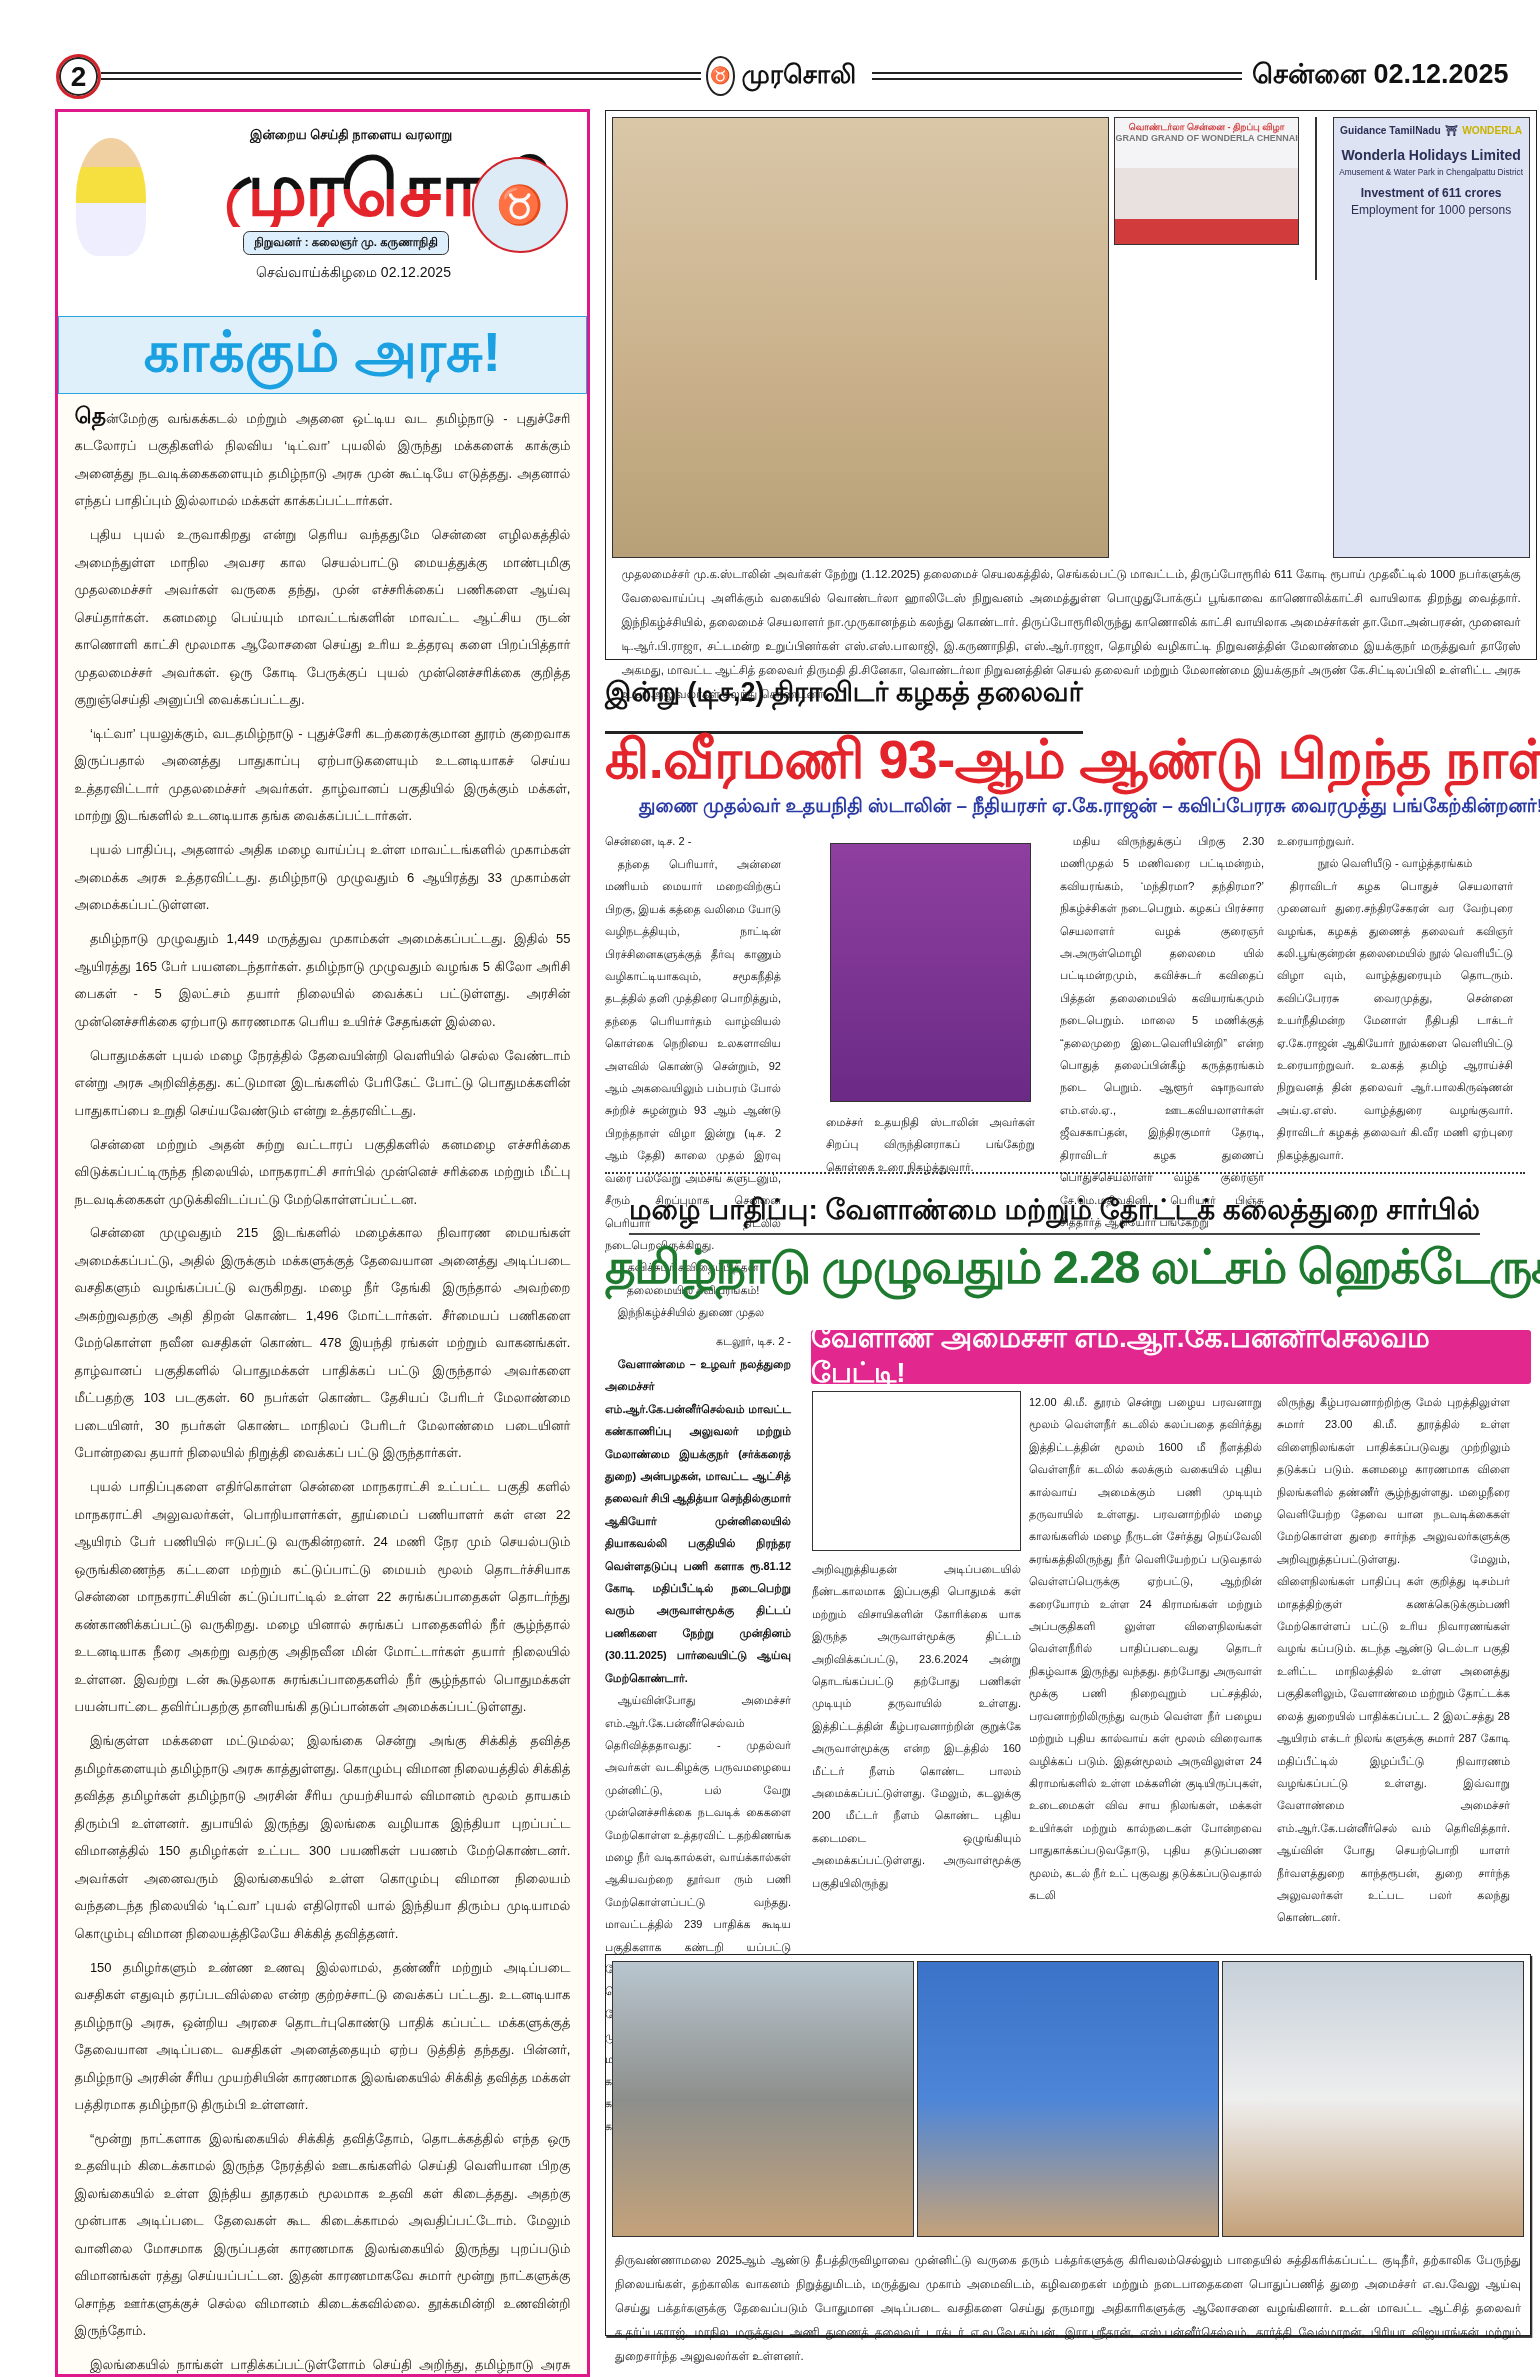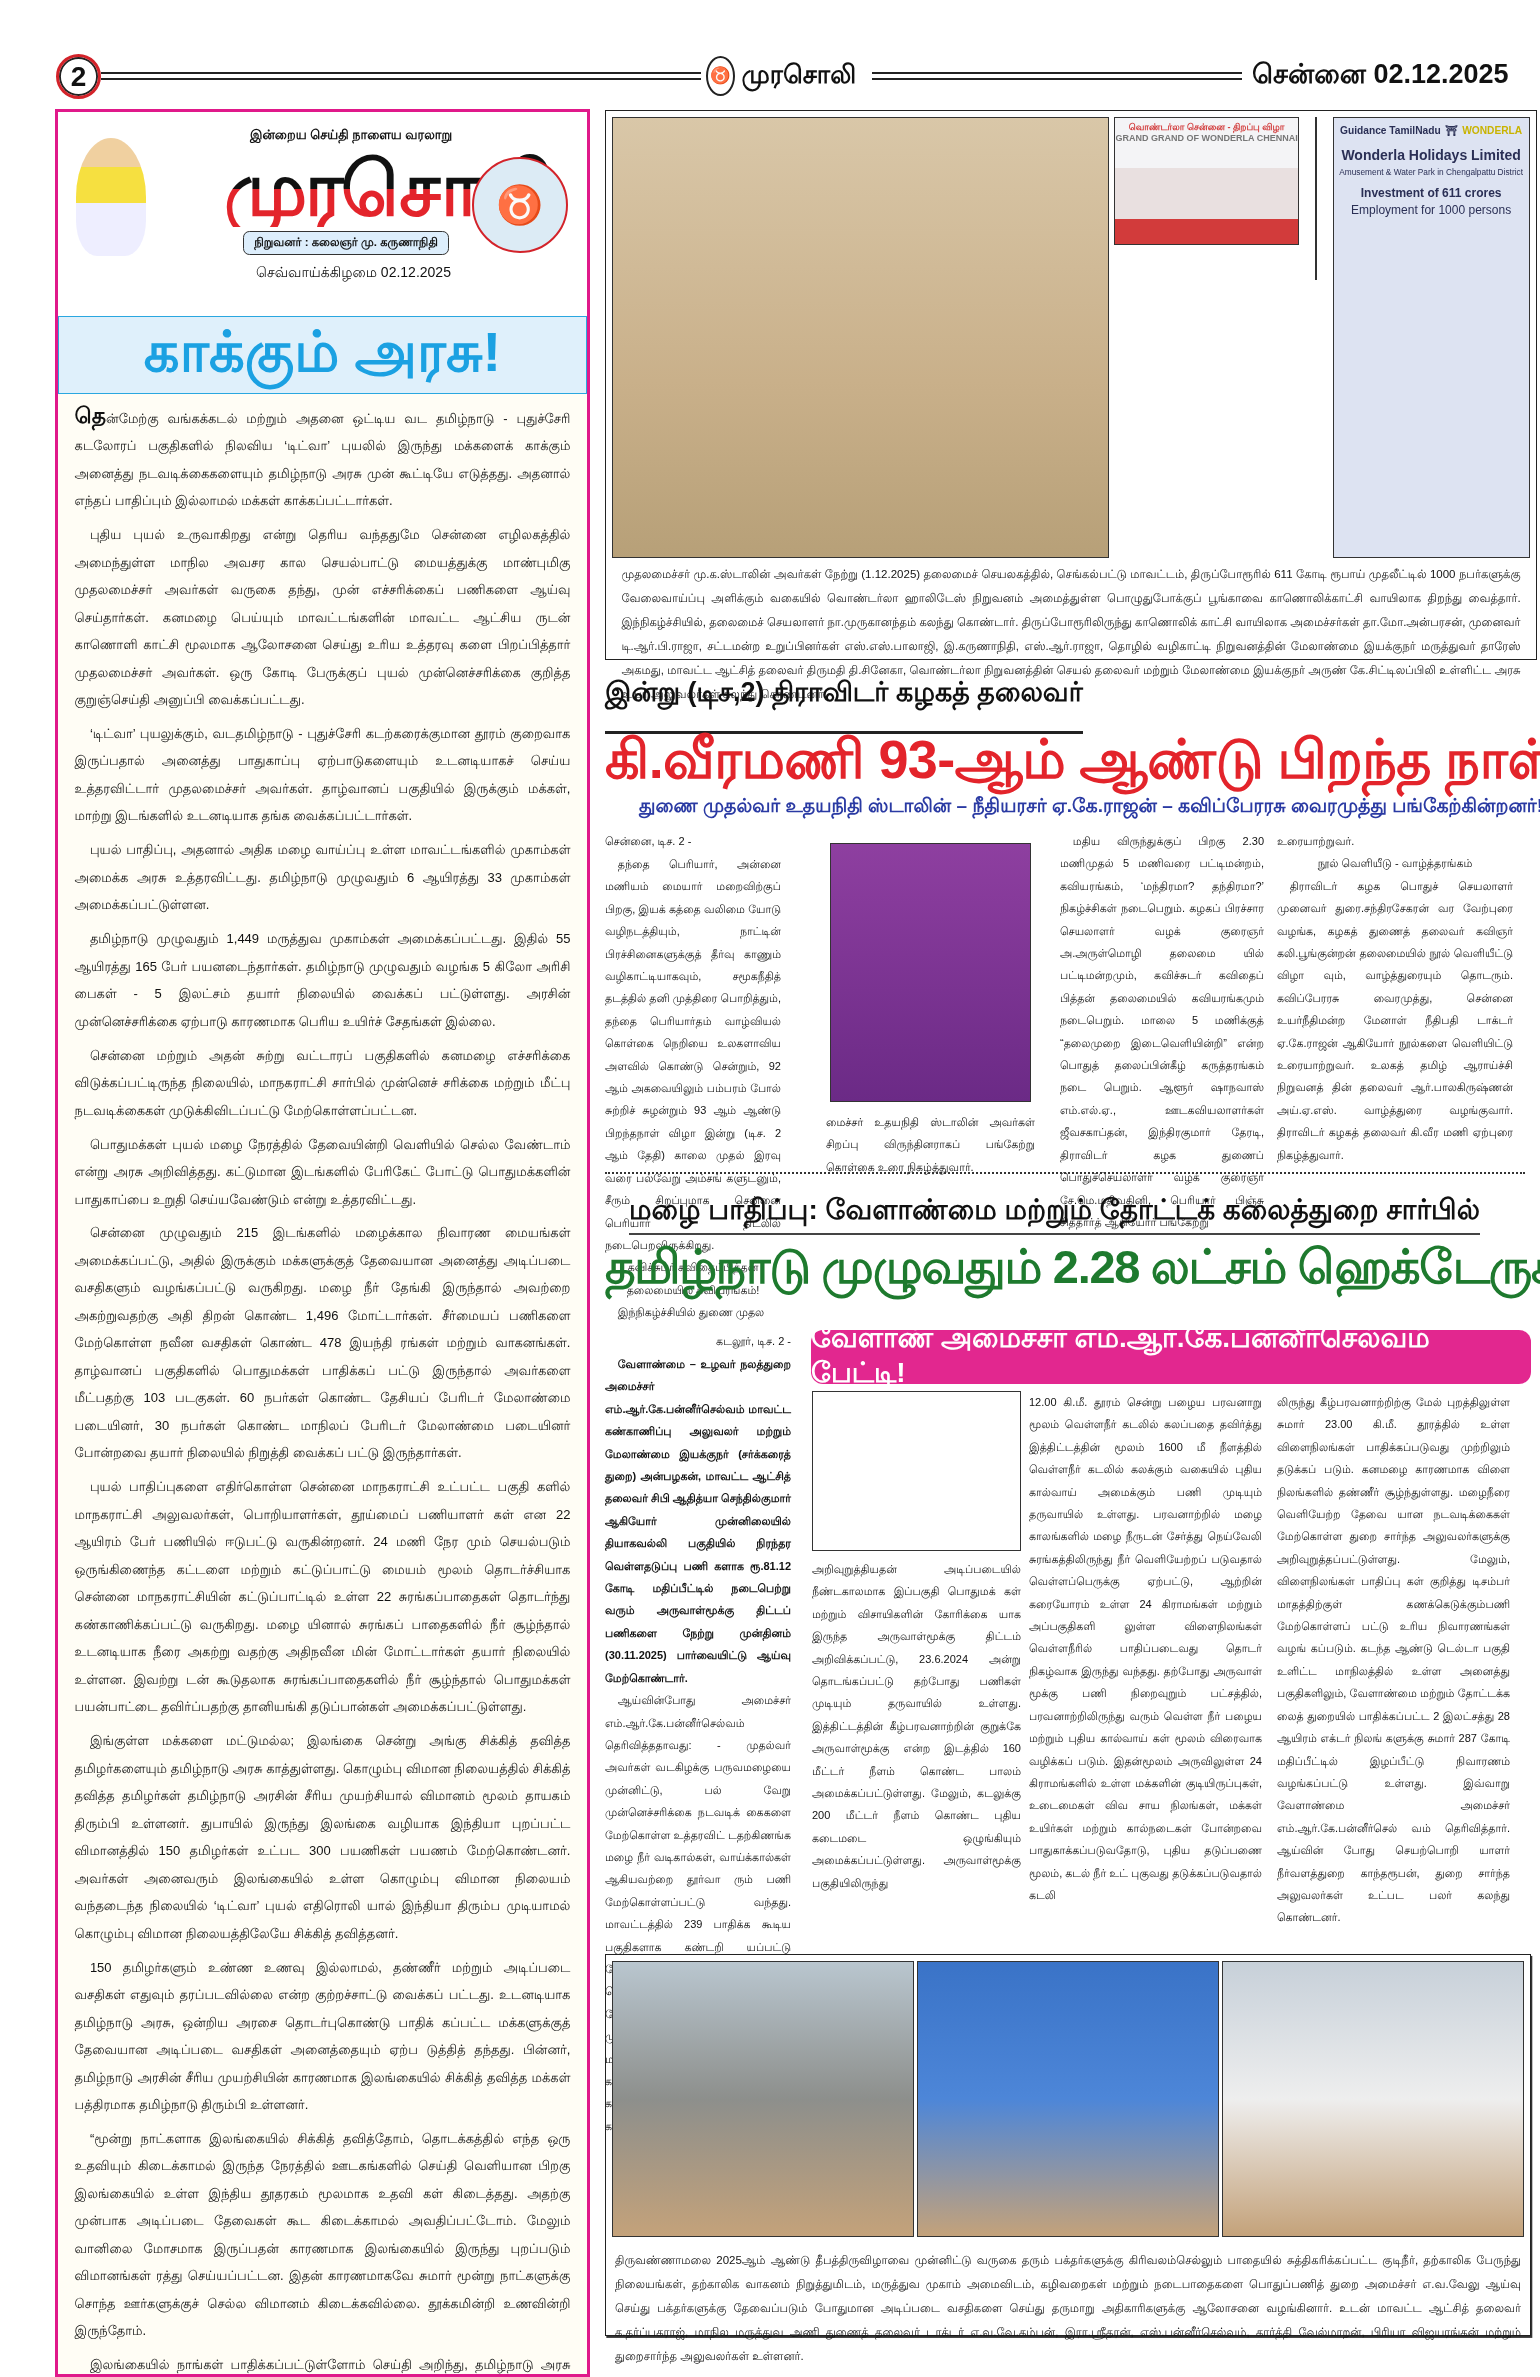--- a/index.html
+++ b/index.html
@@ -31,21 +31,21 @@
 #top-photos{left:605px;top:110px;width:932px;height:550px;border:1.3px solid #222;padding:6.4px}
 .capt{font:11.5px/24px "Liberation Sans",sans-serif;padding:3.8px 9px;text-align:justify}
 .kicker{font:bold 27px "Liberation Sans",sans-serif;border-bottom:3.2px solid #222;display:inline-block;padding-bottom:20px}
 .h-red{font:900 54px "Liberation Sans",sans-serif;color:#e3242b;letter-spacing:-0.6px;white-space:nowrap}
 .h-blue{font:bold 19px "Liberation Sans",sans-serif;color:#2a3aa3;white-space:nowrap}
 .col{font:11px/22.4px "Liberation Sans",sans-serif;text-align:justify}
 .col p{text-indent:12.8px}
 .col .sub{font-weight:normal;text-align:center;text-indent:0}
 .h-black{font:bold 28px "Liberation Sans",sans-serif;white-space:nowrap}
 .h-green{font:900 47px "Liberation Sans",sans-serif;color:#1e7a2e;white-space:nowrap;letter-spacing:-1.3px}
-.pinkbox{background:#e2278f;color:#fff;border-radius:12px;font:bold 28px "Liberation Sans",sans-serif;display:flex;align-items:center;justify-content:center}
+.pinkbox{background:#e2278f;color:#fff;border-radius:3px;font:bold 28px "Liberation Sans",sans-serif;display:flex;align-items:center;justify-content:center}
 .boldcol{font-weight:bold}
 </style>
 </head>
 <body>
 
 <div id="topbar" class="abs">
   <div class="abs pageno">2</div>
   <div class="abs rule" style="left:101px;width:600px"></div>
   <div class="abs masthead-mini">
     <span class="bullemb">♉</span>
@@ -64,22 +64,22 @@
     <div class="founder">நிறுவனர் : கலைஞர் மு. கருணாநிதி</div>
     <div class="eddate">செவ்வாய்க்கிழமை 02.12.2025</div>
   </div>
   <div class="ed-title">காக்கும் அரசு!</div>
   <div class="ed-body" id="ed-body">
       <p style="text-indent: 0px;"><span class="drop">தெ</span>ன்மேற்கு வங்கக்கடல் மற்றும் அதனை ஒட்டிய வட தமிழ்நாடு - புதுச்சேரி கடலோரப் பகுதிகளில் நிலவிய ‘டிட்வா’ புயலில் இருந்து மக்களைக் காக்கும் அனைத்து நடவடிக்கைகளையும் தமிழ்நாடு அரசு முன் கூட்டியே எடுத்தது. அதனால் எந்தப் பாதிப்பும் இல்லாமல் மக்கள் காக்கப்பட்டார்கள்.</p>
       <p>புதிய புயல் உருவாகிறது என்று தெரிய வந்ததுமே சென்னை எழிலகத்தில் அமைந்துள்ள மாநில அவசர கால செயல்பாட்டு மையத்துக்கு மாண்புமிகு முதலமைச்சர் அவர்கள் வருகை தந்து, முன் எச்சரிக்கைப் பணிகளை ஆய்வு செய்தார்கள். கனமழை பெய்யும் மாவட்டங்களின் மாவட்ட ஆட்சிய ருடன் காணொளி காட்சி மூலமாக ஆலோசனை செய்து உரிய உத்தரவு களை பிறப்பித்தார் முதலமைச்சர் அவர்கள். ஒரு கோடி பேருக்குப் புயல் முன்னெச்சரிக்கை குறித்த குறுஞ்செய்தி அனுப்பி வைக்கப்பட்டது.</p>
       <p>‘டிட்வா’ புயலுக்கும், வடதமிழ்நாடு - புதுச்சேரி கடற்கரைக்குமான தூரம் குறைவாக இருப்பதால் அனைத்து பாதுகாப்பு ஏற்பாடுகளையும் உடனடியாகச் செய்ய உத்தரவிட்டார் முதலமைச்சர் அவர்கள். தாழ்வானப் பகுதியில் இருக்கும் மக்கள், மாற்று இடங்களில் உடனடியாக தங்க வைக்கப்பட்டார்கள்.</p>
       <p>புயல் பாதிப்பு, அதனால் அதிக மழை வாய்ப்பு உள்ள மாவட்டங்களில் முகாம்கள் அமைக்க அரசு உத்தரவிட்டது. தமிழ்நாடு முழுவதும் 6 ஆயிரத்து 33 முகாம்கள் அமைக்கப்பட்டுள்ளன.</p>
       <p>தமிழ்நாடு முழுவதும் 1,449 மருத்துவ முகாம்கள் அமைக்கப்பட்டது. இதில் 55 ஆயிரத்து 165 பேர் பயனடைந்தார்கள். தமிழ்நாடு முழுவதும் வழங்க 5 கிலோ அரிசி பைகள் - 5 இலட்சம் தயார் நிலையில் வைக்கப் பட்டுள்ளது. அரசின் முன்னெச்சரிக்கை ஏற்பாடு காரணமாக பெரிய உயிர்ச் சேதங்கள் இல்லை.</p>
+      <p>பொதுமக்கள் புயல் மழை நேரத்தில் தேவையின்றி வெளியில் செல்ல வேண்டாம் என்று அரசு அறிவித்தது. கட்டுமான இடங்களில் பேரிகேட் போட்டு பொதுமக்களின் பாதுகாப்பை உறுதி செய்யவேண்டும் என்று உத்தரவிட்டது.</p>
       <p>சென்னை மற்றும் அதன் சுற்று வட்டாரப் பகுதிகளில் கனமழை எச்சரிக்கை விடுக்கப்பட்டிருந்த நிலையில், மாநகராட்சி சார்பில் முன்னெச் சரிக்கை மற்றும் மீட்பு நடவடிக்கைகள் முடுக்கிவிடப்பட்டு மேற்கொள்ளப்பட்டன.</p>
-      <p>பொதுமக்கள் புயல் மழை நேரத்தில் தேவையின்றி வெளியில் செல்ல வேண்டாம் என்று அரசு அறிவித்தது. கட்டுமான இடங்களில் பேரிகேட் போட்டு பொதுமக்களின் பாதுகாப்பை உறுதி செய்யவேண்டும் என்று உத்தரவிட்டது.</p>
       <p class="b">சென்னை முழுவதும் 215 இடங்களில் மழைக்கால நிவாரண மையங்கள் அமைக்கப்பட்டு, அதில் இருக்கும் மக்களுக்குத் தேவையான அனைத்து அடிப்படை வசதிகளும் வழங்கப்பட்டு வருகிறது. மழை நீர் தேங்கி இருந்தால் அவற்றை அகற்றுவதற்கு அதி திறன் கொண்ட 1,496 மோட்டார்கள். சீர்மையப் பணிகளை மேற்கொள்ள நவீன வசதிகள் கொண்ட 478 இயந்தி ரங்கள் மற்றும் வாகனங்கள். தாழ்வானப் பகுதிகளில் பொதுமக்கள் பாதிக்கப் பட்டு இருந்தால் அவர்களை மீட்பதற்கு 103 படகுகள். 60 நபர்கள் கொண்ட தேசியப் பேரிடர் மேலாண்மை படையினர், 30 நபர்கள் கொண்ட மாநிலப் பேரிடர் மேலாண்மை படையினர் போன்றவை தயார் நிலையில் நிறுத்தி வைக்கப் பட்டு இருந்தார்கள்.</p>
       <p>புயல் பாதிப்புகளை எதிர்கொள்ள சென்னை மாநகராட்சி உட்பட்ட பகுதி களில் மாநகராட்சி அலுவலர்கள், பொறியாளர்கள், தூய்மைப் பணியாளர் கள் என 22 ஆயிரம் பேர் பணியில் ஈடுபட்டு வருகின்றனர். 24 மணி நேர மும் செயல்படும் ஒருங்கிணைந்த கட்டளை மற்றும் கட்டுப்பாட்டு மையம் மூலம் தொடர்ச்சியாக சென்னை மாநகராட்சியின் கட்டுப்பாட்டில் உள்ள 22 சுரங்கப்பாதைகள் தொடர்ந்து கண்காணிக்கப்பட்டு வருகிறது. மழை யினால் சுரங்கப் பாதைகளில் நீர் சூழ்ந்தால் உடனடியாக நீரை அகற்று வதற்கு அதிநவீன மின் மோட்டார்கள் தயார் நிலையில் உள்ளன. இவற்று டன் கூடுதலாக சுரங்கப்பாதைகளில் நீர் சூழ்ந்தால் பொதுமக்கள் பயன்பாட்டை தவிர்ப்பதற்கு தானியங்கி தடுப்பான்கள் அமைக்கப்பட்டுள்ளது.</p>
       <p class="b">இங்குள்ள மக்களை மட்டுமல்ல; இலங்கை சென்று அங்கு சிக்கித் தவித்த தமிழர்களையும் தமிழ்நாடு அரசு காத்துள்ளது. கொழும்பு விமான நிலையத்தில் சிக்கித் தவித்த தமிழர்கள் தமிழ்நாடு அரசின் சீரிய முயற்சியால் விமானம் மூலம் தாயகம் திரும்பி உள்ளனர். துபாயில் இருந்து இலங்கை வழியாக இந்தியா புறப்பட்ட விமானத்தில் 150 தமிழர்கள் உட்பட 300 பயணிகள் பயணம் மேற்கொண்டனர். அவர்கள் அனைவரும் இலங்கையில் உள்ள கொழும்பு விமான நிலையம் வந்தடைந்த நிலையில் ‘டிட்வா’ புயல் எதிரொலி யால் இந்தியா திரும்ப முடியாமல் கொழும்பு விமான நிலையத்திலேயே சிக்கித் தவித்தனர்.</p>
       <p class="b">150 தமிழர்களும் உண்ண உணவு இல்லாமல், தண்ணீர் மற்றும் அடிப்படை வசதிகள் எதுவும் தரப்படவில்லை என்ற குற்றச்சாட்டு வைக்கப் பட்டது. உடனடியாக தமிழ்நாடு அரசு, ஒன்றிய அரசை தொடர்புகொண்டு பாதிக் கப்பட்ட மக்களுக்குத் தேவையான அடிப்படை வசதிகள் அனைத்தையும் ஏற்ப டுத்தித் தந்தது. பின்னர், தமிழ்நாடு அரசின் சீரிய முயற்சியின் காரணமாக இலங்கையில் சிக்கித் தவித்த மக்கள் பத்திரமாக தமிழ்நாடு திரும்பி உள்ளனர்.</p>
       <p>“மூன்று நாட்களாக இலங்கையில் சிக்கித் தவித்தோம், தொடக்கத்தில் எந்த ஒரு உதவியும் கிடைக்காமல் இருந்த நேரத்தில் ஊடகங்களில் செய்தி வெளியான பிறகு இலங்கையில் உள்ள இந்திய தூதரகம் மூலமாக உதவி கள் கிடைத்தது. அதற்கு முன்பாக அடிப்படை தேவைகள் கூட கிடைக்காமல் அவதிப்பட்டோம். மேலும் வானிலை மோசமாக இருப்பதன் காரணமாக இலங்கையில் இருந்து புறப்படும் விமானங்கள் ரத்து செய்யப்பட்டன. இதன் காரணமாகவே சுமார் மூன்று நாட்களுக்கு சொந்த ஊர்களுக்குச் செல்ல விமானம் கிடைக்கவில்லை. தூக்கமின்றி உணவின்றி இருந்தோம்.</p>
       <p class="b">இலங்கையில் நாங்கள் பாதிக்கப்பட்டுள்ளோம் செய்தி அறிந்து, தமிழ்நாடு அரசு சார்பில் வெளிநாடு தமிழர் வாழ் நலத்துறை அமைச்சர் நாசர் எங்களைத் தொடர்பு கொண்டு பேசினார். தூதரகம் சார்பில் அடிப்படை வசதிகளை வழங்க வலியுறுத்திய பிறகு எங்களுக்கான உணவு மற்றும் குடிநீர் உள்ளிட்ட அடிப்படை தேவைகள் கிடைத்தது” என்று பேட்டி அளித்துள்ளார்கள்.</p>
     </div>
 </div>
 
 <div id="top-photos" class="abs">

